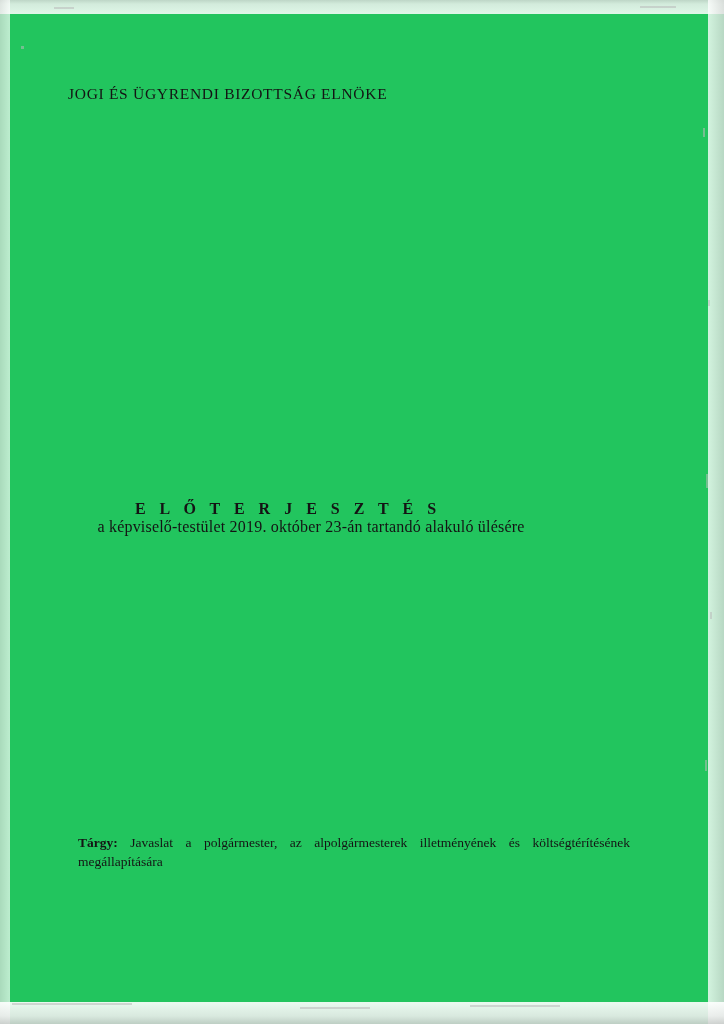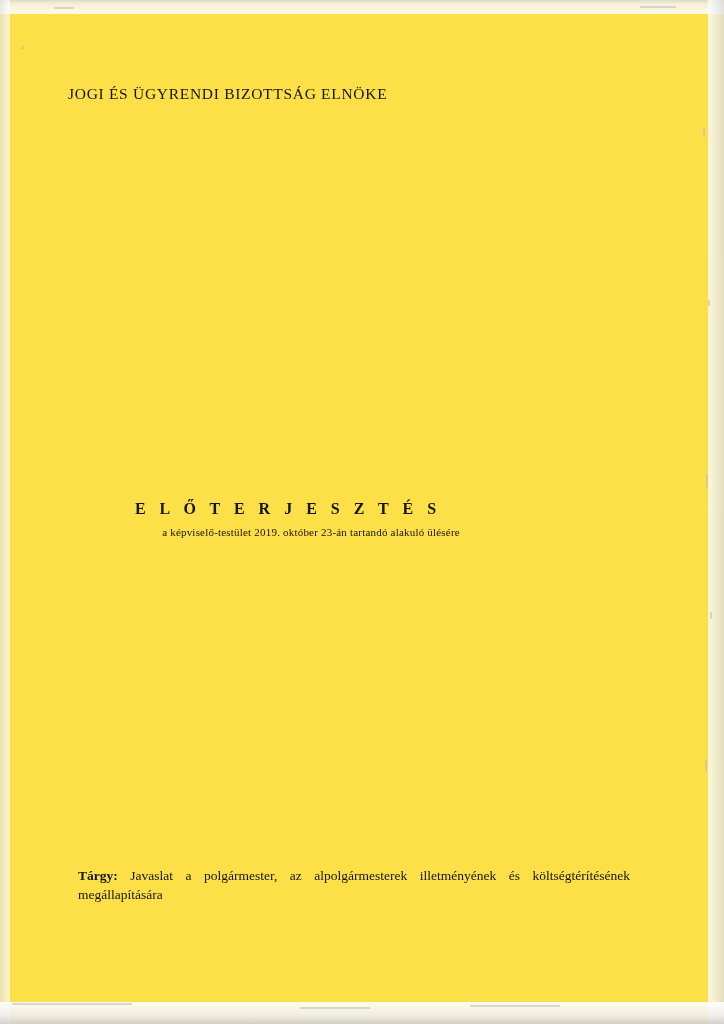--- a/index.html
+++ b/index.html
@@ -4,21 +4,21 @@
 <style>
   html, body {
     margin: 0;
     padding: 0;
     background: #ffffff;
   }
   .page {
     position: relative;
     width: 724px;
     height: 1024px;
-    background: #fde047;
+    background: #22c55e;
     overflow: hidden;
     font-family: "Liberation Serif", serif;
     color: #141414;
   }
 
   
   .scan-edge-top {
     position: absolute;
     left: 0;
     top: 0;
@@ -86,38 +86,36 @@
     top: 500px;
     width: 576px;
     text-align: center;
   }
   .doc-kind {
     font-size: 16px;
     font-weight: bold;
     letter-spacing: 5px;
   }
   .doc-sub {
-    margin-top: 8px;
-    font-size: 11px;
+    font-size: 16px;
     letter-spacing: 0.2px;
     padding-left: 46px;
   }
 
   .footer-block {
     position: absolute;
     left: 78px;
     top: 833px;
     width: 552px;
     font-size: 13.5px;
     line-height: 1.42;
   }
   .subject-row {
     text-align: justify;
     text-justify: inter-word;
-    margin-top: 33px;
   }
   .label {
     font-weight: bold;
   }
   .presenter-row {
     margin-top: 2px;
   }
 </style>
 </head>
 <body>

